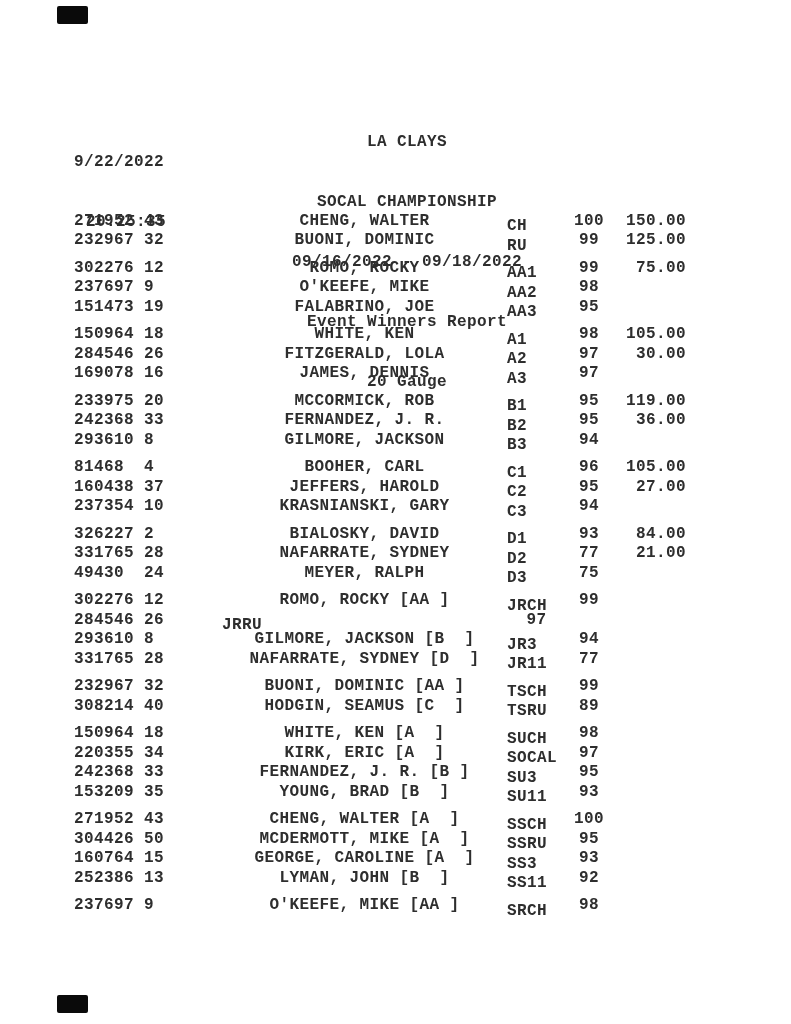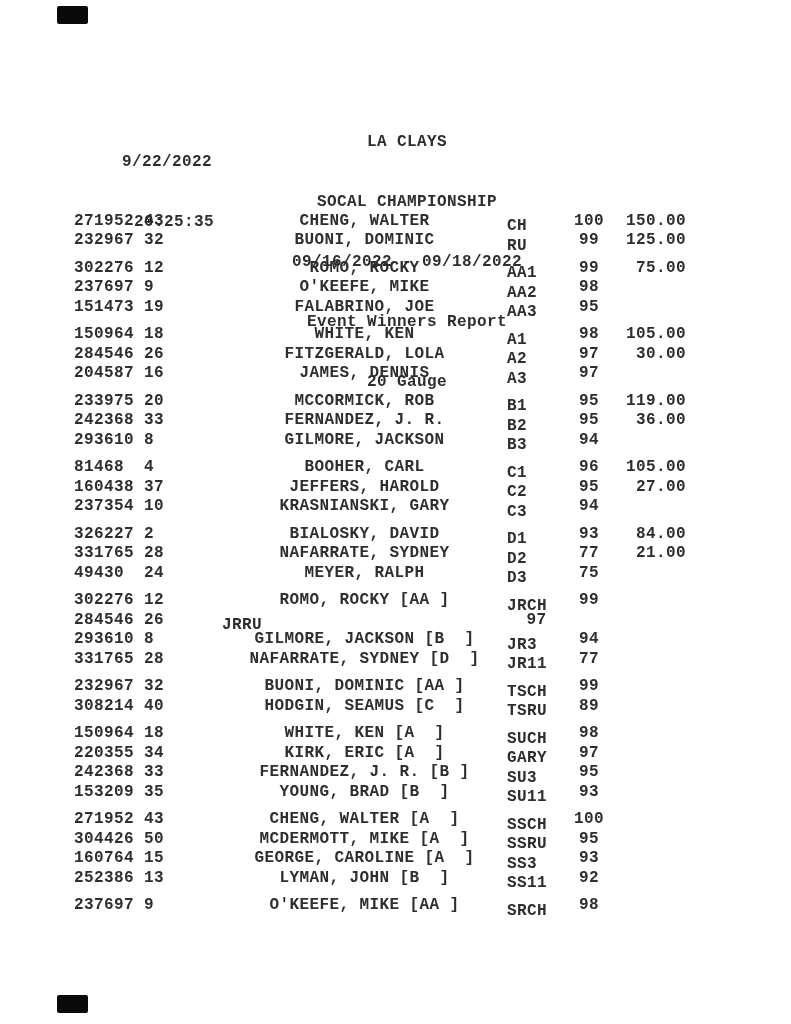--- a/index.html
+++ b/index.html
@@ -20,21 +20,20 @@
     background: #0a0a0a;
     border-radius: 2px;
   }
   .scan-mark.top { left: 57px; top: 6px; }
   .scan-mark.bottom { left: 57px; top: 995px; }
   .header-left {
     position: absolute;
     left: 74px; top: 112px;
     line-height: 20px;
     white-space: pre;
-    margin-left: 48px;
   }
   .header-left .time-line { padding-left: 12px; }
   .header-center {
     position: absolute;
     left: 0; top: 92px;
     width: 814px;
     text-align: center;
     line-height: 20px;
     white-space: pre;
   }
@@ -141,21 +140,21 @@
       <div class="row">
         <span class="cell c-id">284546</span>
         <span class="cell c-num">26</span>
         <span class="cell c-gap"></span>
         <span class="cell c-name">FITZGERALD, LOLA</span>
         <span class="cell c-award">A2</span>
         <span class="cell c-score">97</span>
         <span class="cell c-pay">30.00</span>
       </div>
       <div class="row">
-        <span class="cell c-id">204587</span>
+        <span class="cell c-id">169078</span>
         <span class="cell c-num">16</span>
         <span class="cell c-gap"></span>
         <span class="cell c-name">JAMES, DENNIS</span>
         <span class="cell c-award">A3</span>
         <span class="cell c-score">97</span>
         <span class="cell c-pay"></span>
       </div>
     </div>
     <div class="group">
       <div class="row">
@@ -309,21 +308,21 @@
         <span class="cell c-name">WHITE, KEN [A  ]</span>
         <span class="cell c-award">SUCH</span>
         <span class="cell c-score">98</span>
         <span class="cell c-pay"></span>
       </div>
       <div class="row">
         <span class="cell c-id">220355</span>
         <span class="cell c-num">34</span>
         <span class="cell c-gap"></span>
         <span class="cell c-name">KIRK, ERIC [A  ]</span>
-        <span class="cell c-award">GARY</span>
+        <span class="cell c-award">SOCAL</span>
         <span class="cell c-score">97</span>
         <span class="cell c-pay"></span>
       </div>
       <div class="row">
         <span class="cell c-id">242368</span>
         <span class="cell c-num">33</span>
         <span class="cell c-gap"></span>
         <span class="cell c-name">FERNANDEZ, J. R. [B ]</span>
         <span class="cell c-award">SU3</span>
         <span class="cell c-score">95</span>

